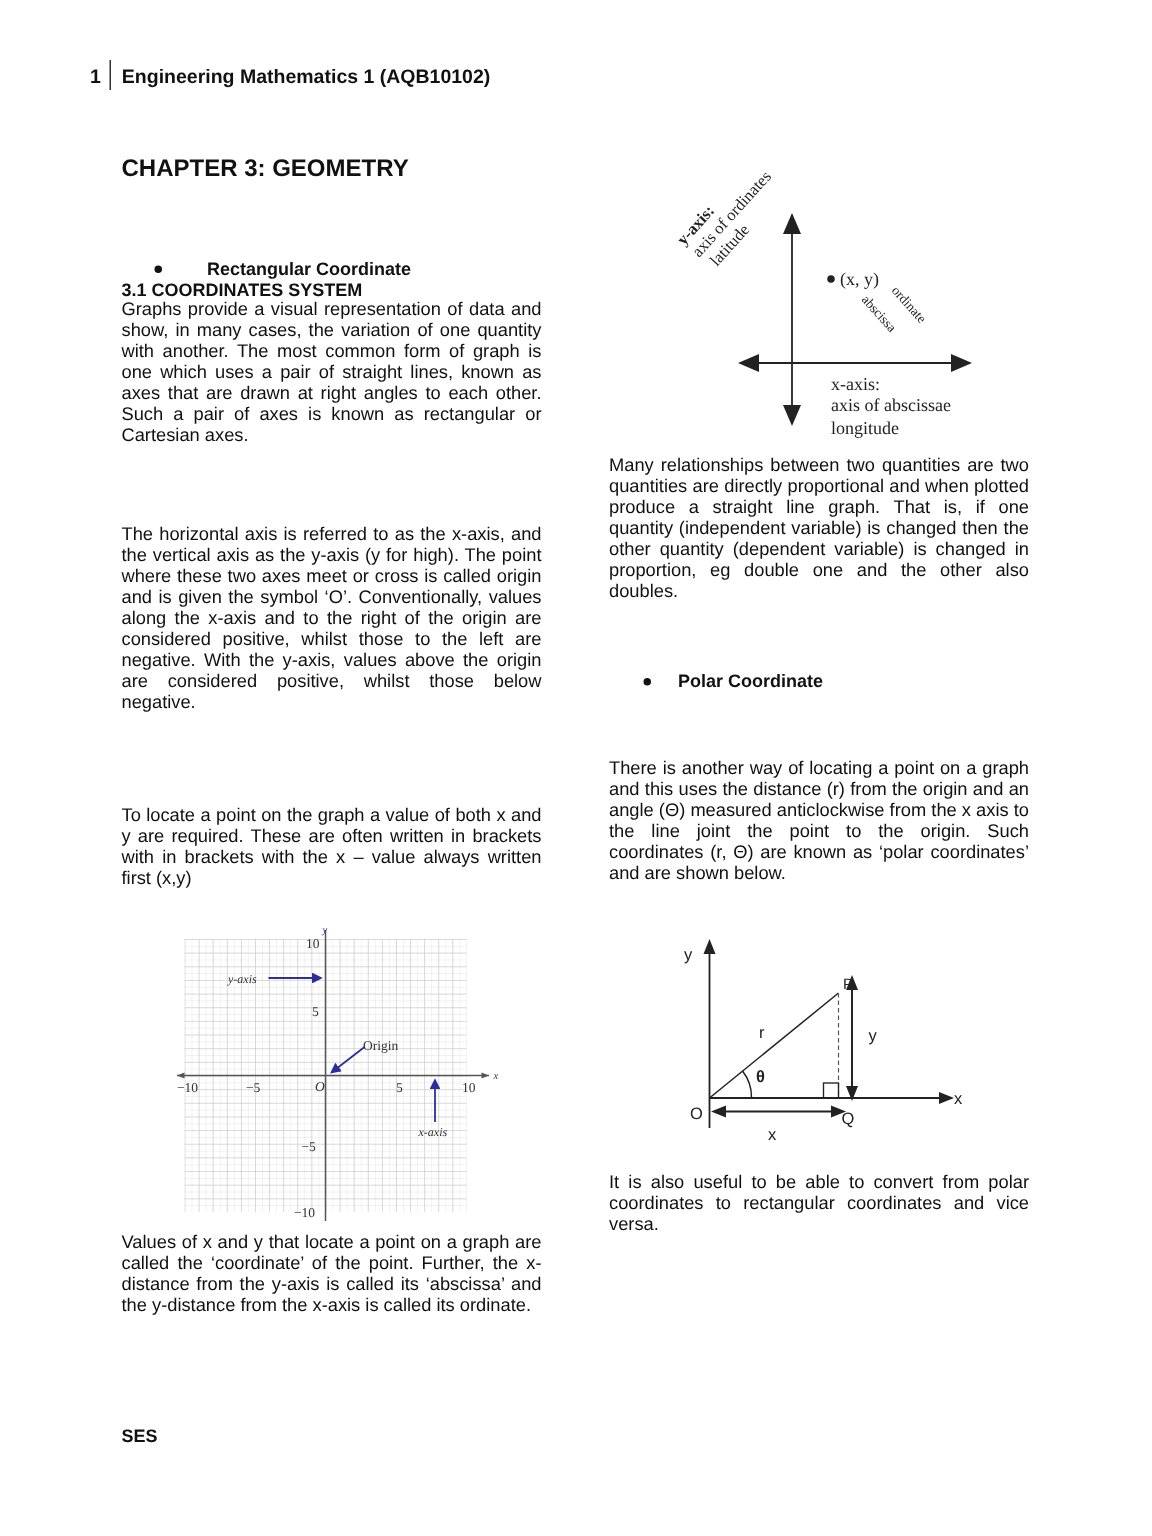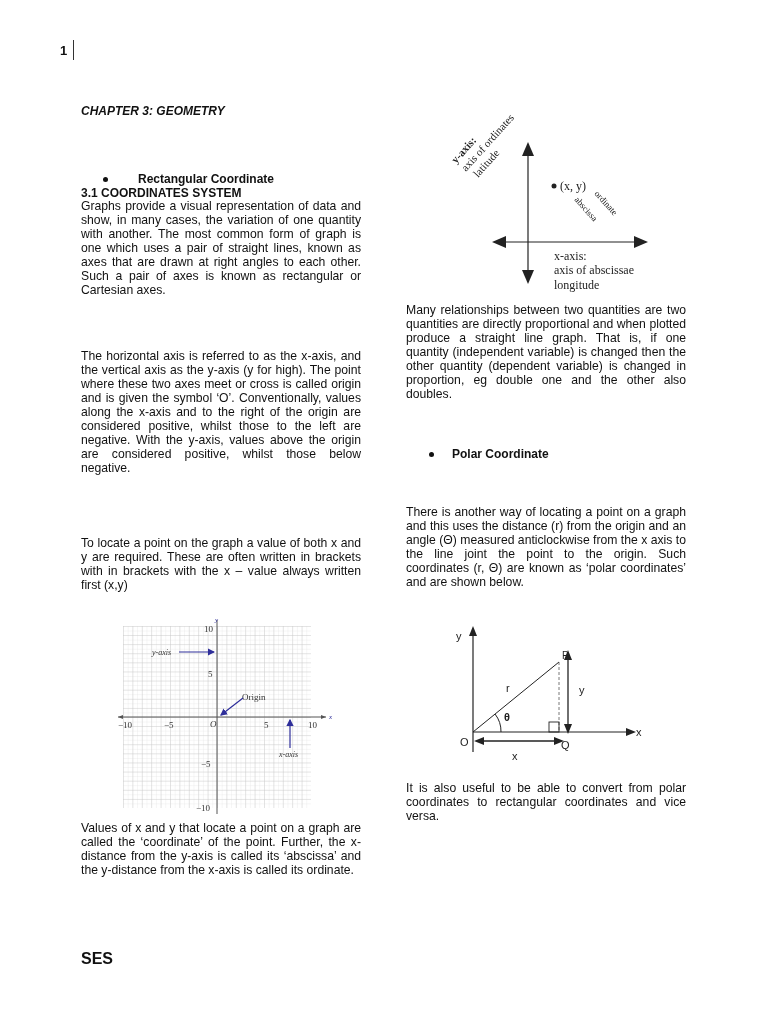--- a/index.html
+++ b/index.html
@@ -7,39 +7,40 @@
     width: 768px; height: 1024px; background: #ffffff; position: relative;
     font-family: "Liberation Sans", "DejaVu Sans", sans-serif; color: #111;
     overflow: hidden;
   }
   .abs { position: absolute; }
   .header {
     left: 60px; top: 40px; font-size: 13px; font-weight: bold; display: flex; align-items: center;
   }
   .header .pg { margin-right: 6px; }
   .header .bar { width: 1px; height: 20px; background: #333; margin-right: 7px; }
-  .h1 { left: 81px; top: 104px; font-size: 12px; font-weight: bold; font-style: italic; }
+  .h1 { left: 81px; top: 104px; font-size: 16px; font-weight: bold; }
   .h2 { left: 81px; top: 144px; font-size: 12px; font-weight: bold; margin-top: 42px; }
   .bullet-head { font-size: 12px; font-weight: bold; display: flex; align-items: center; }
   .bullet-head .dot { width: 5px; height: 5px; border-radius: 50%; background: #111; margin-right: 18px; }
   .para {
     font-size: 12.2px; line-height: 14px; text-align: justify; text-align-last: left;
   }
   .col-left { left: 81px; width: 280px; }
   .col-right { left: 406px; width: 280px; }
-  .footer { left: 81px; top: 950px; font-size: 16px; font-weight: bold; }
+  .footer { left: 81px; top: 950px; font-size: 12px; font-weight: bold; }
   svg text { font-family: "Liberation Serif", "DejaVu Serif", serif; }
   .sans text { font-family: "Liberation Sans", "DejaVu Sans", sans-serif; }
 </style>
 </head>
 <body>
 
 <div class="abs header">
   <span class="pg">1</span>
   <span class="bar"></span>
+  <span>Engineering Mathematics 1 (AQB10102)</span>
 </div>
 
 <div class="abs h1">CHAPTER 3: GEOMETRY</div>
 <div class="abs h2">3.1 COORDINATES SYSTEM</div>
 
 <div class="abs bullet-head" style="left:103px; top:172px;gap:12px;">
   <span class="dot"></span>
   <span>Rectangular Coordinate</span>
 </div>
 <div class="abs para col-left" style="top:199px;">Graphs provide a visual representation of data and show, in many cases, the variation of one quantity with another. The most common form of graph is one which uses a pair of straight lines, known as axes that are drawn at right angles to each other. Such a pair of axes is known as rectangular or Cartesian axes.</div>

